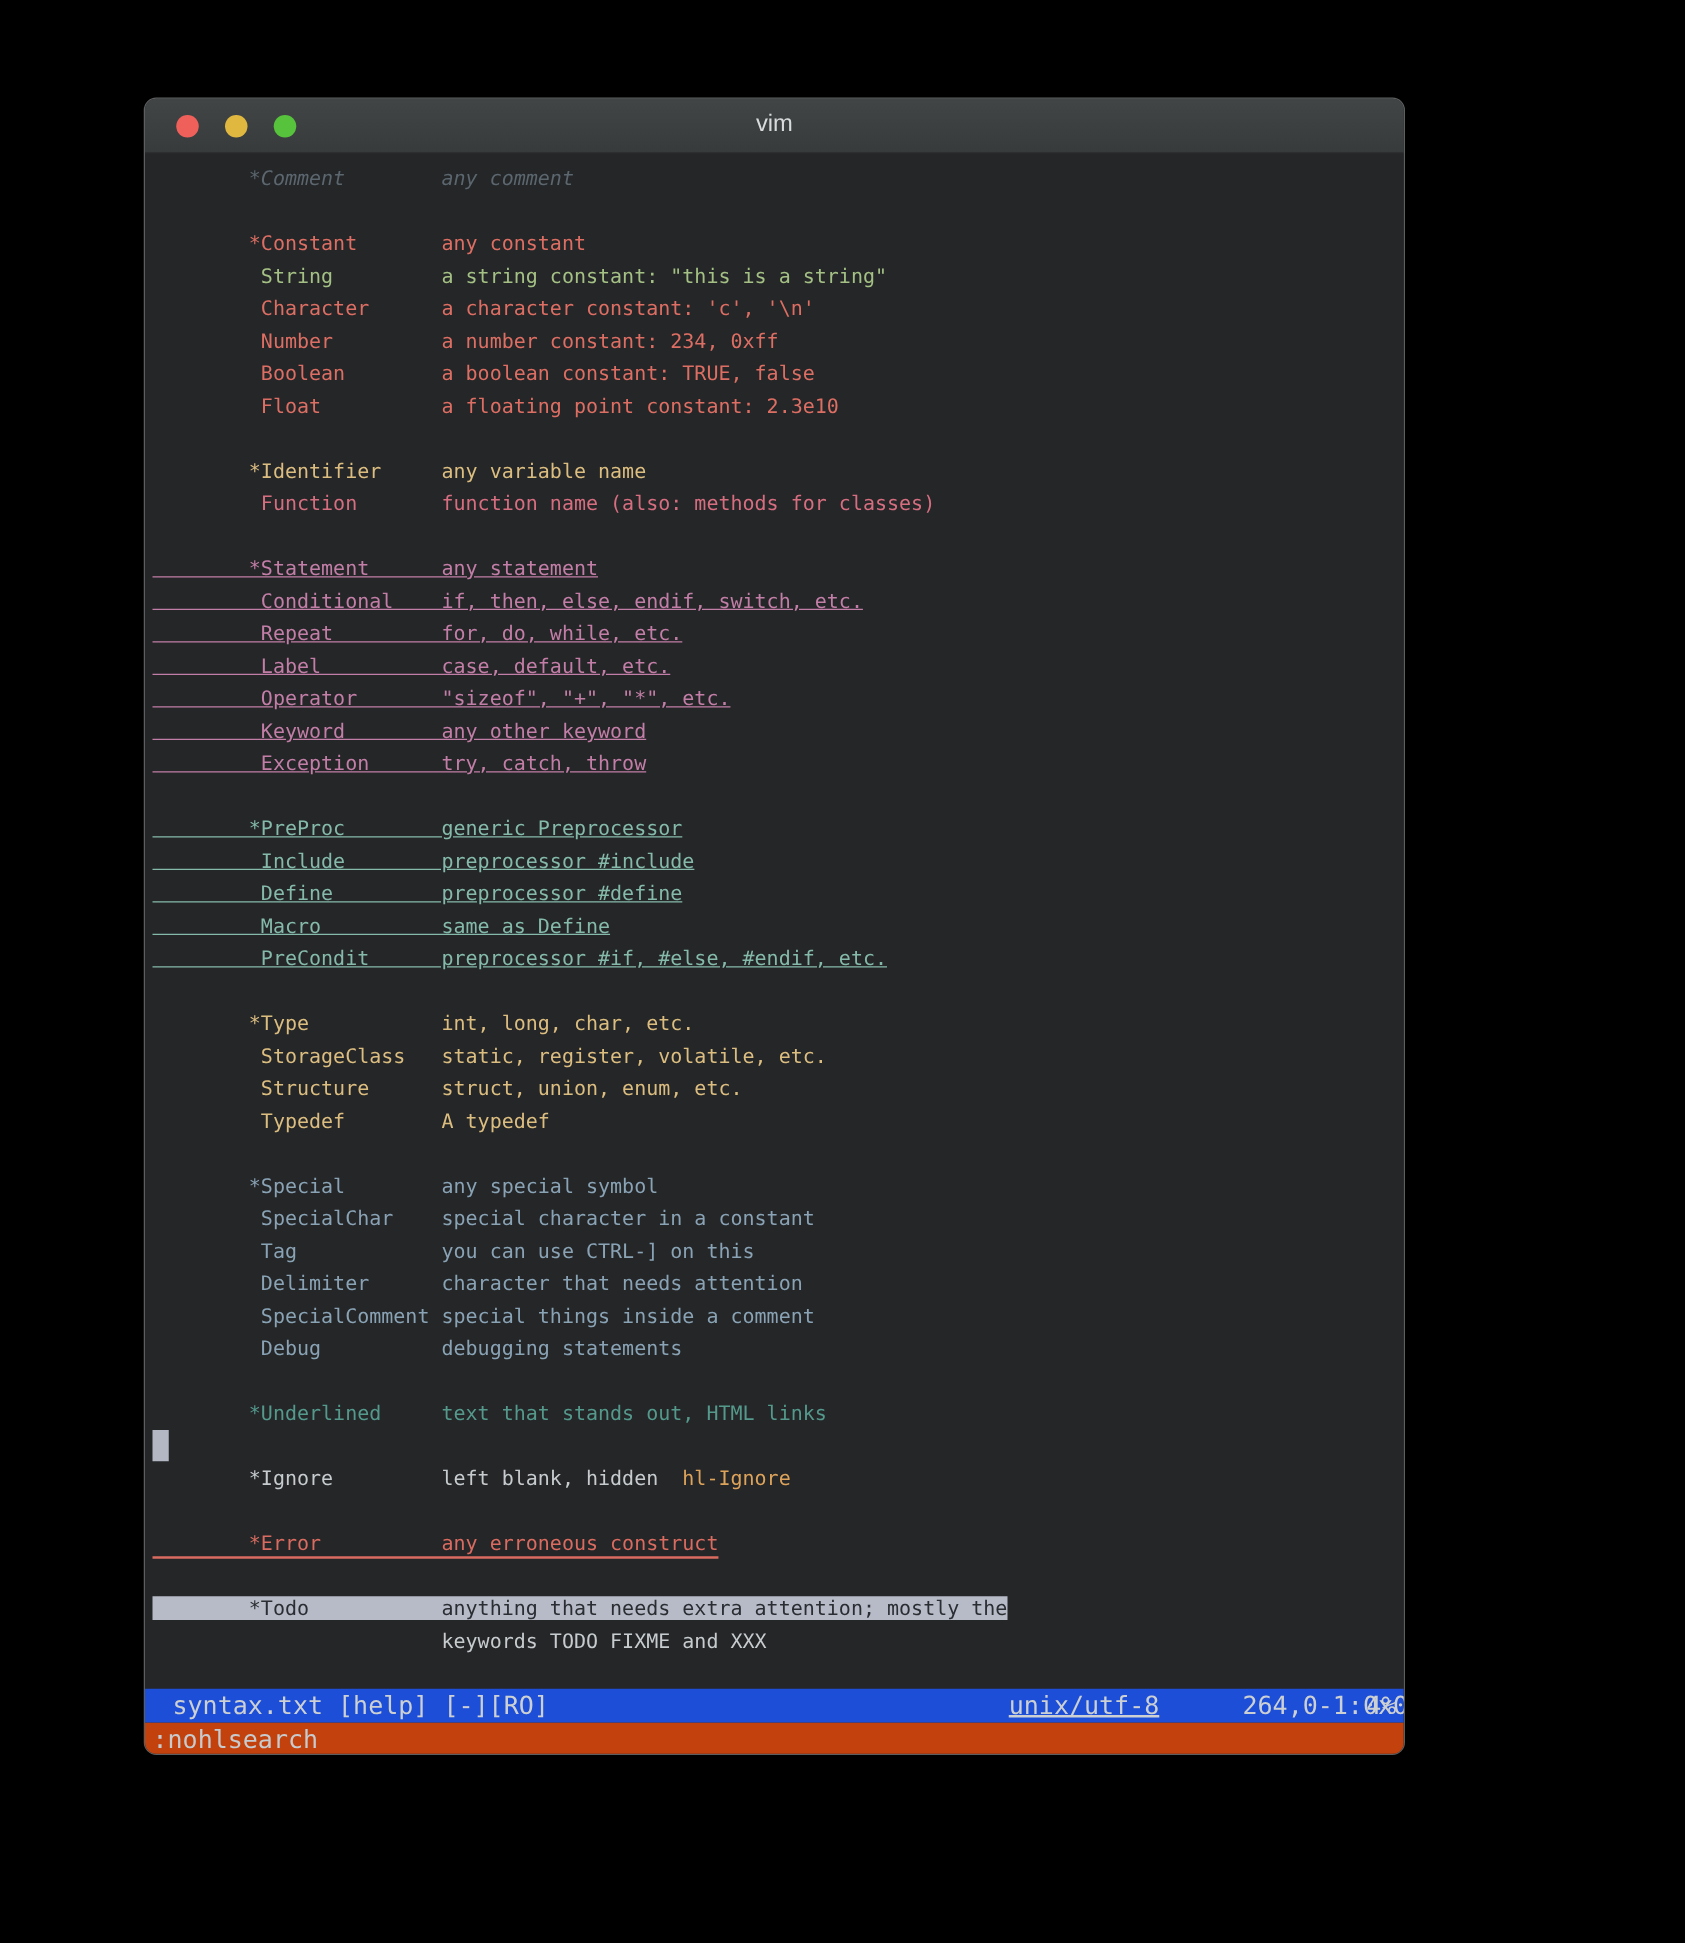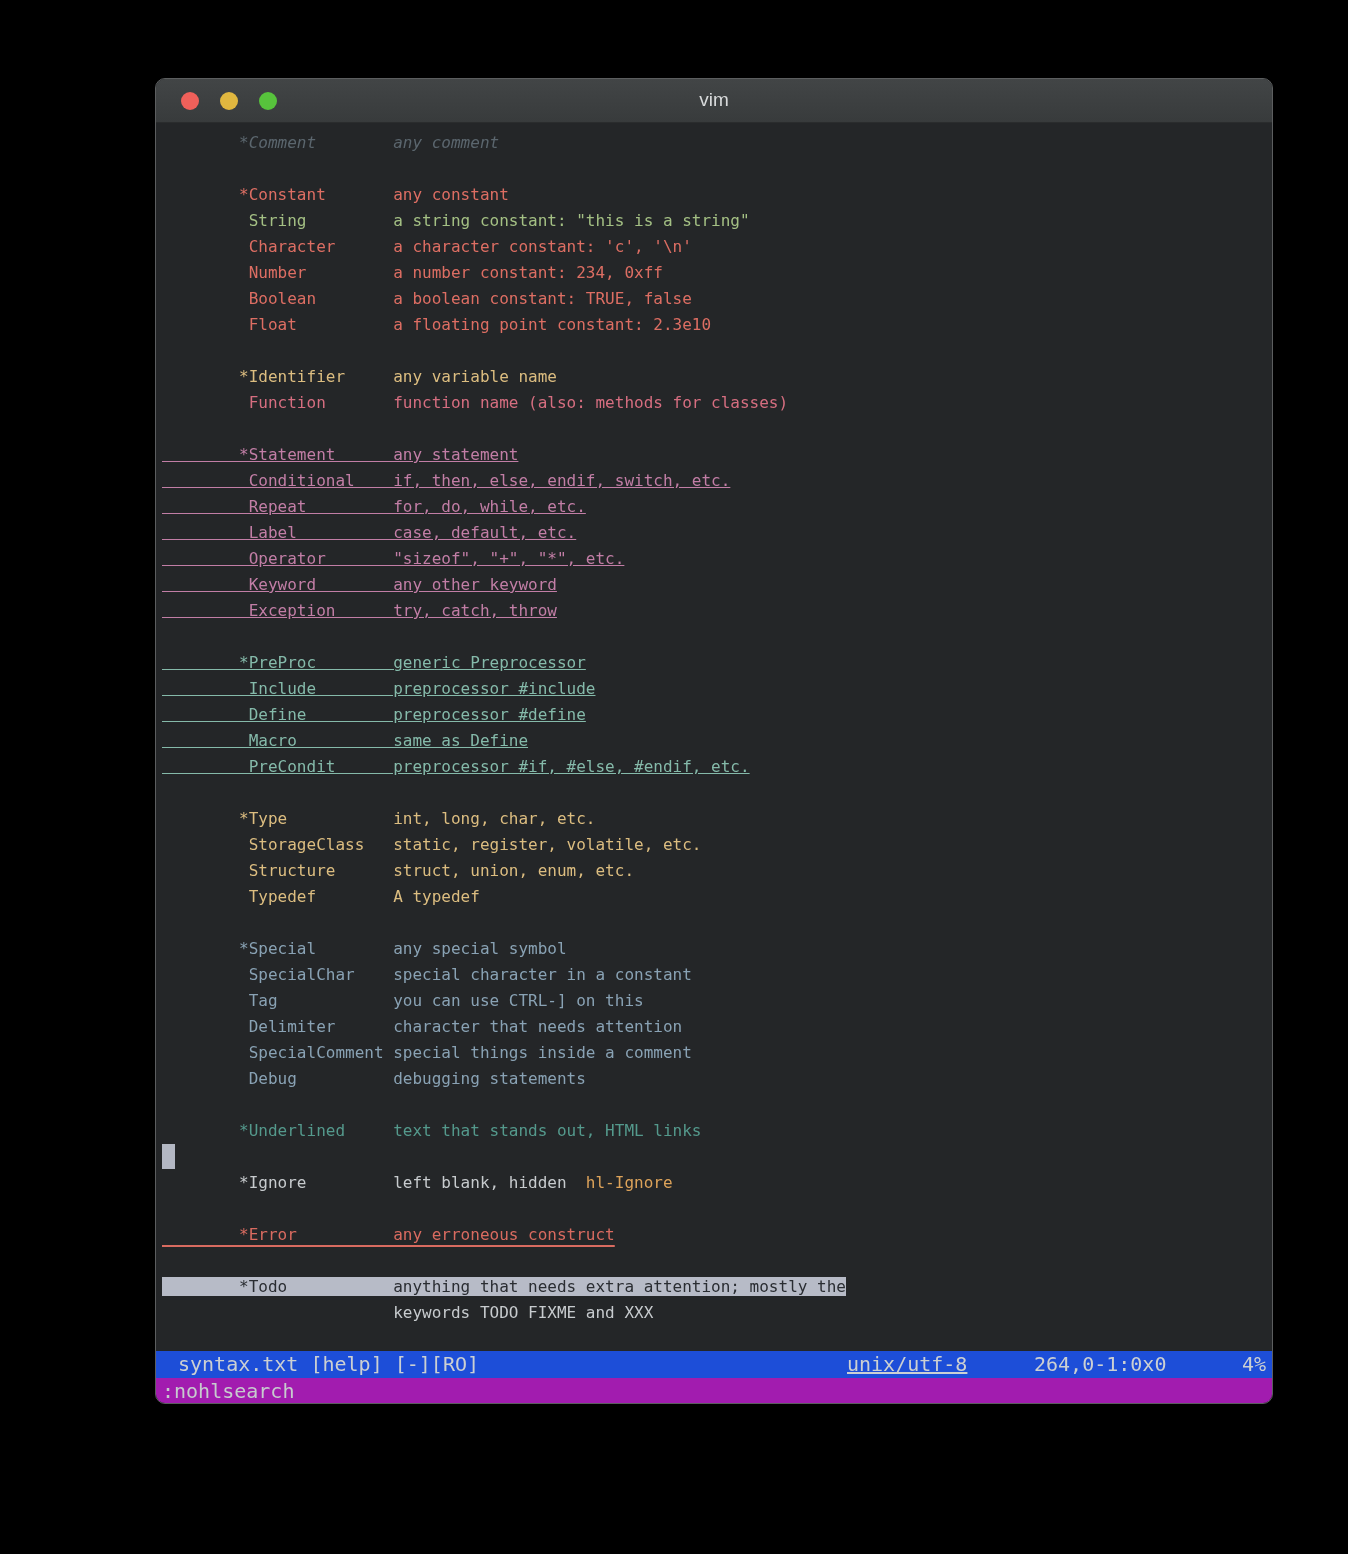--- a/index.html
+++ b/index.html
@@ -1,21 +1,20 @@
 <!DOCTYPE html>
 <html><head>
 <meta charset="utf-8">
 <style>
   html,body{margin:0;padding:0;background:#000;width:1348px;height:1554px;overflow:hidden;}
   .window{
-    position:absolute;left:115px;top:78px;width:1118px;height:1326px;
+    position:absolute;left:115px;top:78px;width:1009px;height:1326px;
     background:#242628;border:1px solid #5c5e5f;border-radius:10px;
     overflow:hidden;box-sizing:border-box;
     font-family:"DejaVu Sans Mono","Liberation Mono",monospace;
-    margin-left:40px;
   }
   .titlebar{
     position:relative;height:44px;
     background:linear-gradient(#424546,#383b3c);
     border-bottom:1px solid #2a2c2d;box-sizing:border-box;
   }
   .lights{position:absolute;left:25px;top:13px;display:flex;gap:21px;}
   .light{width:18px;height:18px;border-radius:50%;}
   .light.red{background:#f0605a;}
   .light.yellow{background:#e0b73f;}
@@ -47,21 +46,21 @@
   .c-todo{background:#b7bbc7;color:#2a2d32;}
   .c-cursor{display:inline-block;width:13px;height:25px;background:#b3b7c3;vertical-align:top;}
   .statusline{
     position:relative;height:27px;line-height:27px;background:#1d4ed8;
     color:#ccd0d2;font-size:20px;padding-left:22px;box-sizing:border-box;white-space:pre;
   }
   .sl-enc{position:absolute;left:691px;top:0;text-decoration:underline;}
   .sl-ruler{position:absolute;left:878px;top:0;text-align:center;}
   .sl-pct{position:absolute;right:6px;top:0;}
   .cmdline{
-    height:26px;line-height:26px;background:#a21caf;color:#c7cbce;
+    height:26px;line-height:26px;background:#c2410c;color:#c7cbce;
     font-size:20px;padding-left:6px;white-space:pre;
   }
 </style>
 </head>
 <body>
 
 <div class="window">
   <div class="titlebar">
     <div class="lights">
       <div class="light red"></div>

